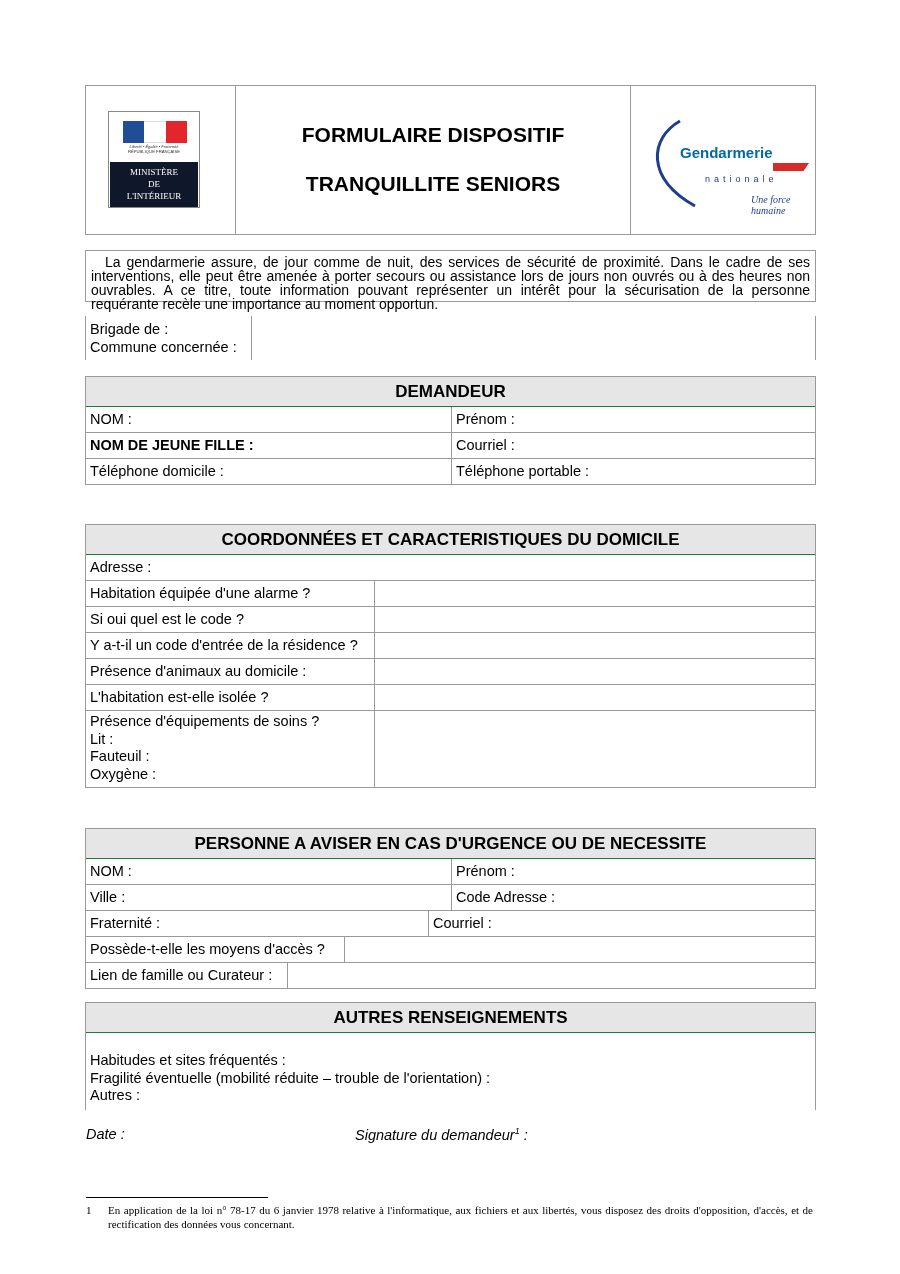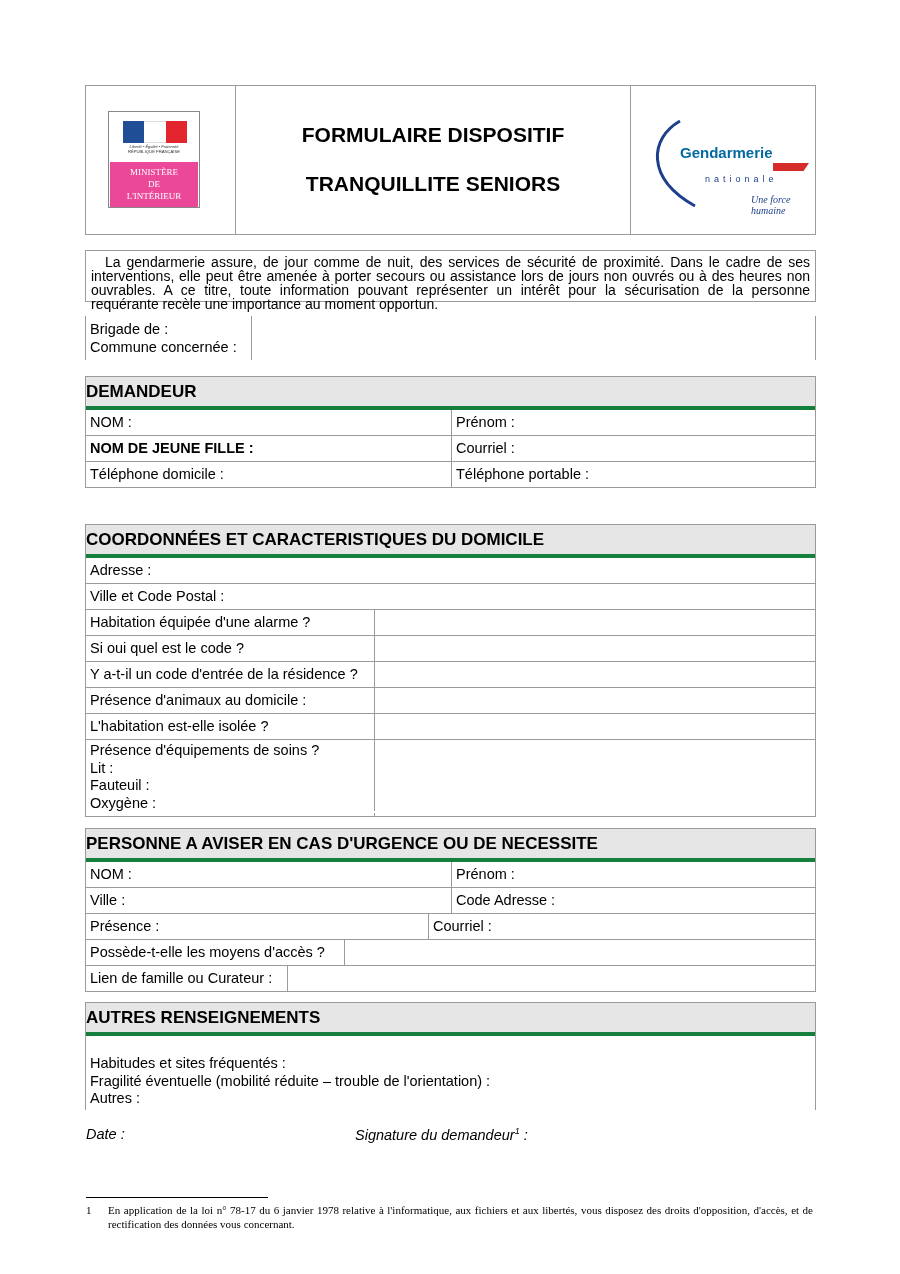--- a/index.html
+++ b/index.html
@@ -5,21 +5,21 @@
   html, body { margin:0; padding:0; background:#ffffff; }
   body { width:900px; height:1274px; position:relative; font-family:"Liberation Sans", sans-serif; color:#000; overflow:hidden; }
   .abs { position:absolute; }
   .header-box { left:85px; top:85px; width:731px; height:150px; border:1px solid #9a9a9a; box-sizing:border-box; }
   .header-sep1 { left:235px; top:85px; width:1px; height:150px; background:#9a9a9a; }
   .header-sep2 { left:630px; top:85px; width:1px; height:150px; background:#9a9a9a; }
   .title { left:236px; width:394px; text-align:center; font-weight:bold; font-size:21px; }
   .intro { left:85px; top:250px; width:731px; height:52px; border:1px solid #9a9a9a; box-sizing:border-box; font-size:14px; line-height:14px; padding:4px 5px 0 5px; text-align:justify; text-indent:14px; }
   .brig { left:85px; top:316px; width:731px; height:44px; font-size:14.5px; }
   .section { left:85px; width:731px; border:1px solid #9a9a9a; box-sizing:border-box; }
-  .sec-title { background:#e6e6e6; text-align:left; font-weight:bold; font-size:17px; height:29px; line-height:29px; border-bottom:4px solid #15803d; }
+  .sec-title { background:#e6e6e6; text-align:center; font-weight:bold; font-size:17px; height:29px; line-height:29px; border-bottom:1px solid #15803d; }
   .row { display:flex; border-bottom:1px solid #9a9a9a; height:25px; font-size:14.5px; }
   .row:last-child { border-bottom:none;justify-content:center; }
   .cell { padding:0 4px; line-height:25px; box-sizing:border-box; white-space:nowrap; overflow:hidden; }
   .cell + .cell { border-left:1px solid #9a9a9a; }
   .multiline { font-size:14.5px; padding:2px 4px; line-height:17.5px; }
   .footer-line { left:86px; top:1197px; width:182px; height:1px; background:#000; }
   .footnote { left:86px; top:1203px; width:727px; font-family:"Liberation Serif", serif; font-size:11px; line-height:14px; text-align:justify; }
 </style>
 </head>
 <body>
@@ -29,21 +29,21 @@
 <div class="abs header-sep2"></div>
 
 <div class="abs" style="left:108px;top:111px;width:92px;height:97px;border:1px solid #888;box-sizing:border-box;background:#fff;">
   <div style="position:absolute;left:14px;top:9px;width:64px;height:22px;display:flex;">
     <div style="flex:1;background:#1f4e96;"></div>
     <div style="flex:1;background:#fff;border-top:1px solid #ddd;border-bottom:1px solid #ddd;"></div>
     <div style="flex:1;background:#e3262e;"></div>
   </div>
   <div style="position:absolute;left:0;top:32px;width:100%;text-align:center;font-size:4px;font-style:italic;color:#333;">Liberté • Égalité • Fraternité</div>
   <div style="position:absolute;left:0;top:37px;width:100%;text-align:center;font-size:4.2px;color:#333;">RÉPUBLIQUE FRANÇAISE</div>
-  <div style="position:absolute;left:1px;top:50px;width:88px;height:45px;background:#ec4899;color:#fff;text-align:center;font-family:'Liberation Serif',serif;font-size:9px;line-height:12px;padding-top:4px;box-sizing:border-box;">
+  <div style="position:absolute;left:1px;top:50px;width:88px;height:45px;background:#0f172a;color:#fff;text-align:center;font-family:'Liberation Serif',serif;font-size:9px;line-height:12px;padding-top:4px;box-sizing:border-box;">
     <div>MINISTÈRE</div>
     <div>DE</div>
     <div>L'INTÉRIEUR</div>
   </div>
 </div>
 
 <div class="abs title" style="top:123px;">FORMULAIRE DISPOSITIF</div>
 <div class="abs title" style="top:172px;">TRANQUILLITE SENIORS</div>
 
 <div class="abs" style="left:645px;top:118px;width:165px;height:95px;">
@@ -82,23 +82,20 @@
     <div class="cell" style="flex:1;">Téléphone portable :</div>
   </div>
 </div>
 
 <div class="abs section" style="top:524px;">
   <div class="sec-title">COORDONNÉES ET CARACTERISTIQUES DU DOMICILE</div>
   <div class="row">
     <div class="cell" style="flex:1;">Adresse :</div>
   </div>
   <div class="row">
-    <div class="cell" style="flex:1;">Ville et Code Postal :</div>
-  </div>
-  <div class="row">
     <div class="cell" style="width:288px;">Habitation équipée d'une alarme ?</div>
     <div class="cell" style="flex:1;"></div>
   </div>
   <div class="row">
     <div class="cell" style="width:288px;">Si oui quel est le code ?</div>
     <div class="cell" style="flex:1;"></div>
   </div>
   <div class="row">
     <div class="cell" style="width:288px;">Y a-t-il un code d'entrée de la résidence ?</div>
     <div class="cell" style="flex:1;"></div>
@@ -128,21 +125,21 @@
   <div class="sec-title">PERSONNE A AVISER EN CAS D'URGENCE OU DE NECESSITE</div>
   <div class="row">
     <div class="cell" style="width:365px;">NOM :</div>
     <div class="cell" style="flex:1;">Prénom :</div>
   </div>
   <div class="row">
     <div class="cell" style="width:365px;">Ville :</div>
     <div class="cell" style="flex:1;">Code Adresse :</div>
   </div>
   <div class="row">
-    <div class="cell" style="width:342px;">Présence :</div>
+    <div class="cell" style="width:342px;">Fraternité :</div>
     <div class="cell" style="flex:1;">Courriel :</div>
   </div>
   <div class="row">
     <div class="cell" style="width:258px;">Possède-t-elle les moyens d'accès ?</div>
     <div class="cell" style="flex:1;"></div>
   </div>
   <div class="row">
     <div class="cell" style="width:201px;">Lien de famille ou Curateur :</div>
     <div class="cell" style="flex:1;"></div>
   </div>

